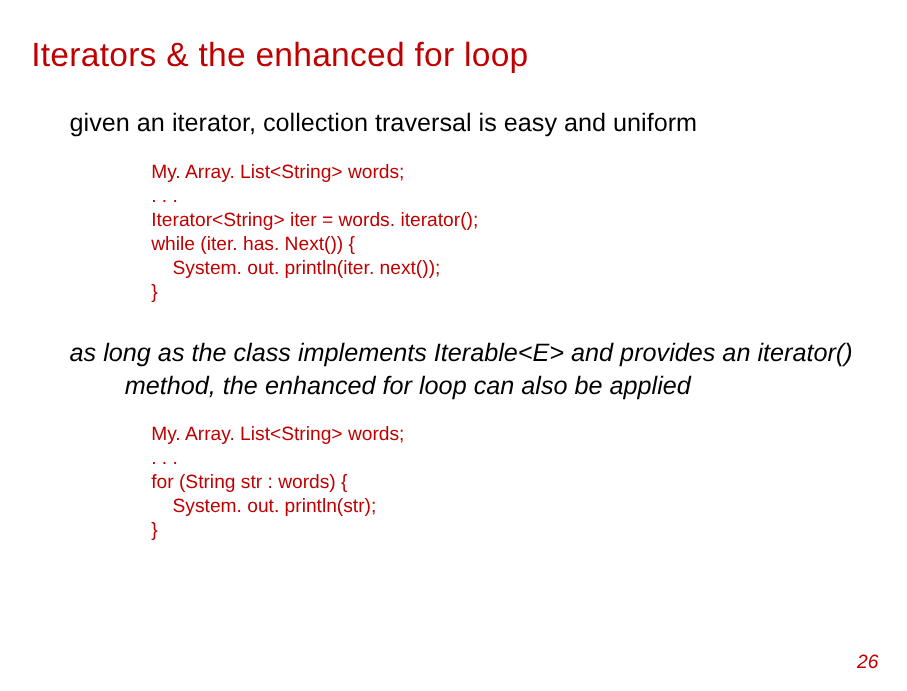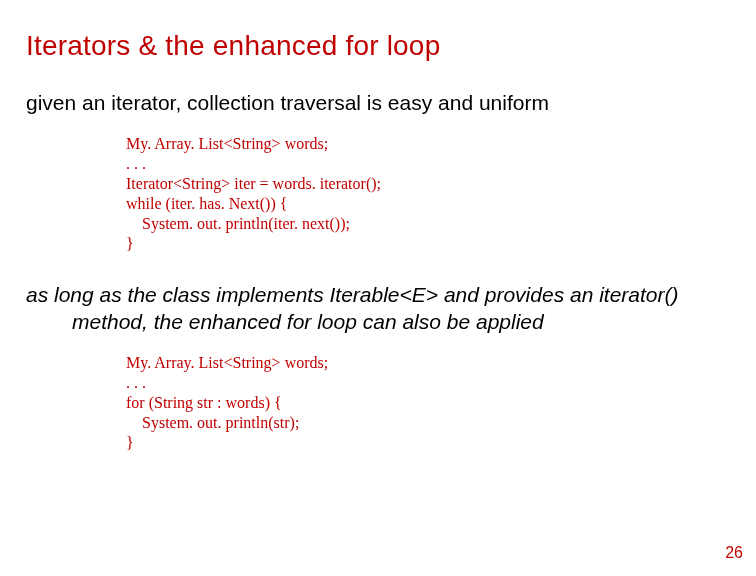--- a/index.html
+++ b/index.html
@@ -1,22 +1,22 @@
 <!DOCTYPE html>
 <html><head>
 <meta charset="utf-8">
 <style>
   * { margin: 0; padding: 0; box-sizing: border-box; }
   html, body { width: 756px; height: 576px; background: #fff; font-family: Arial, Helvetica, sans-serif; color: #000; }
   .slide { width: 756px; height: 576px; position: relative; padding: 30px 26px 20px 26px; }
   .title { color: #c00000; font-size: 28px; font-weight: 400; letter-spacing: 0.2px; margin-bottom: 28px; }
-  .para { font-size: 21px; line-height: 1.25; margin-bottom: 18px; text-indent: -0px; }
+  .para { font-size: 21px; line-height: 1.25; margin-left: 32px; margin-bottom: 18px; text-indent: -0px; }
   .para-indent { padding-left: 46px; text-indent: -46px; font-style: italic; }
-  .code { font-family: Liberation Serif, serif; font-size: 16px; color: #c00000; white-space: pre; margin-left: 100px; margin-bottom: 28px; line-height: 1.25; }
-  .pagenum { position: absolute; right: 13px; bottom: 14px; color: #c00000; font-size: 16px; }
+  .code { font-family: Liberation Sans, sans-serif; font-size: 16px; color: #c00000; white-space: pre; margin-left: 100px; margin-bottom: 28px; line-height: 1.25; }
+  .pagenum { position: absolute; right: 24px; bottom: 14px; color: #c00000; font-size: 16px; font-style: italic; }
 </style>
 </head>
 <body>
 
 <div class="slide">
   <h1 class="title">Iterators &amp; the enhanced for loop</h1>
 
   <p class="para">given an iterator, collection traversal is easy and uniform</p>
 
   <pre class="code">My. Array. List&lt;String&gt; words;

